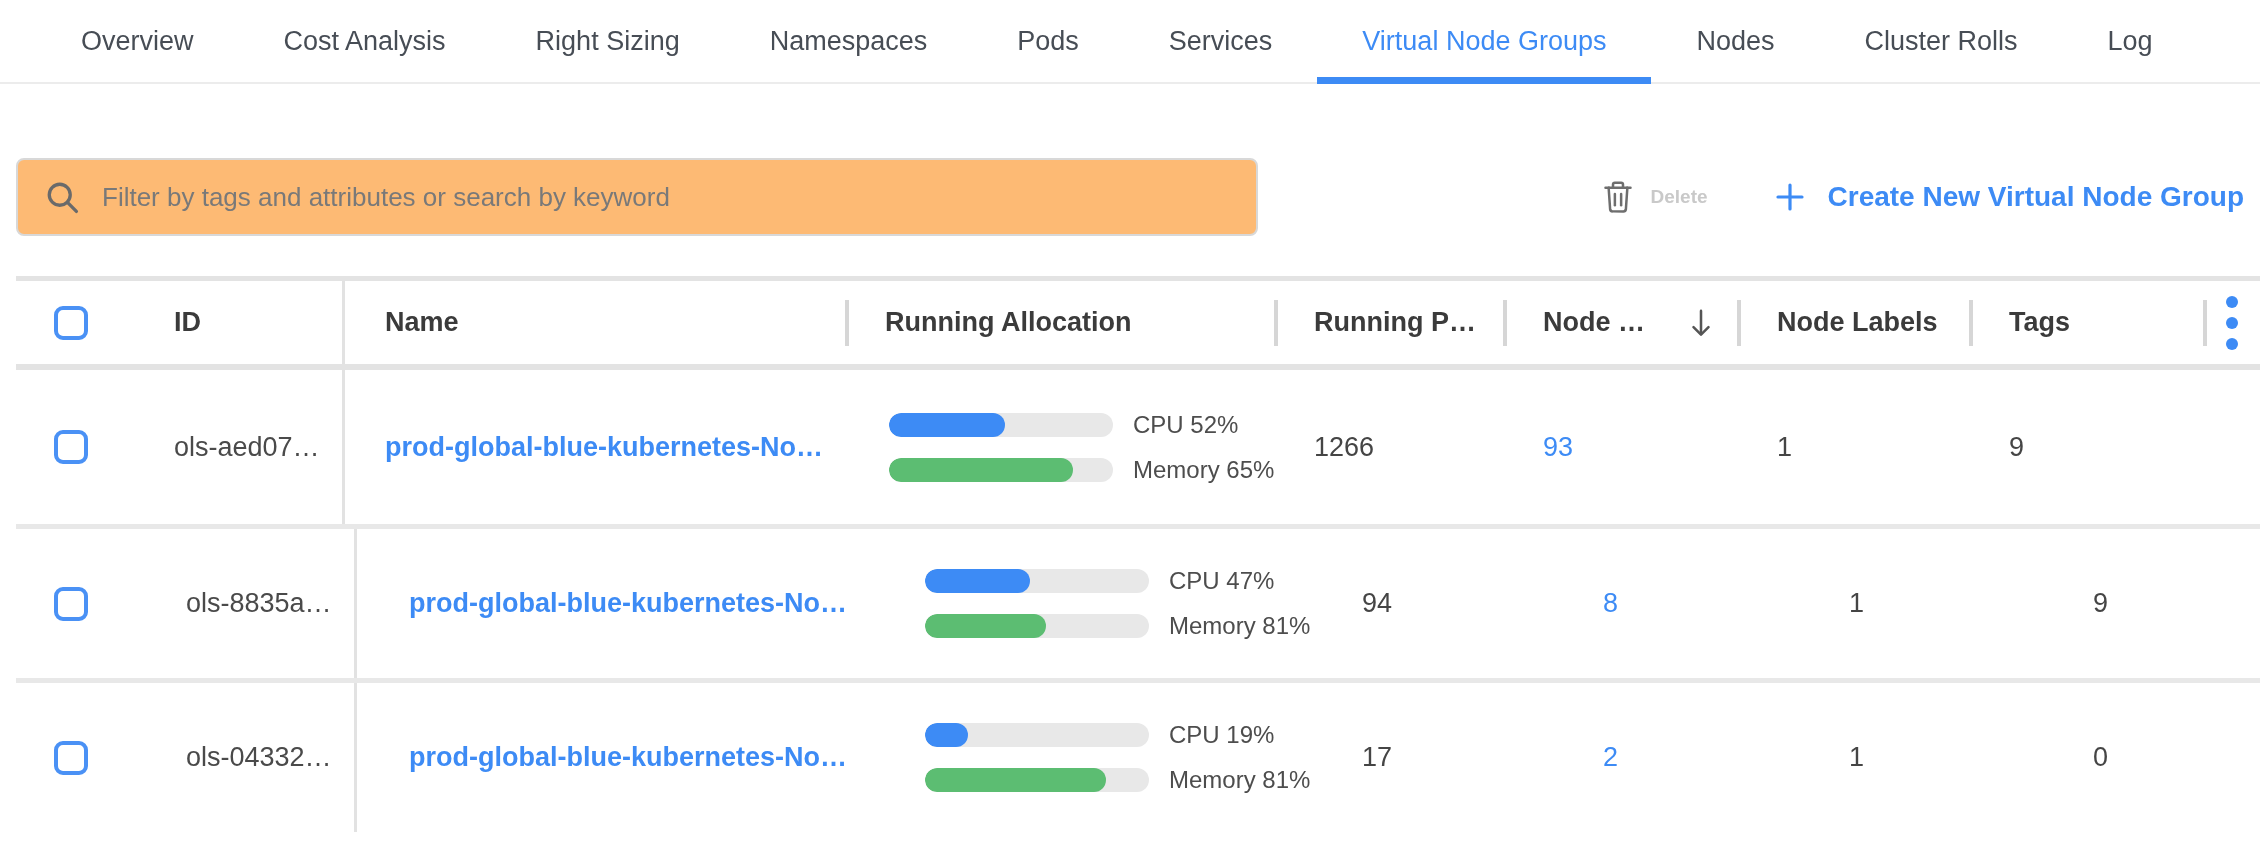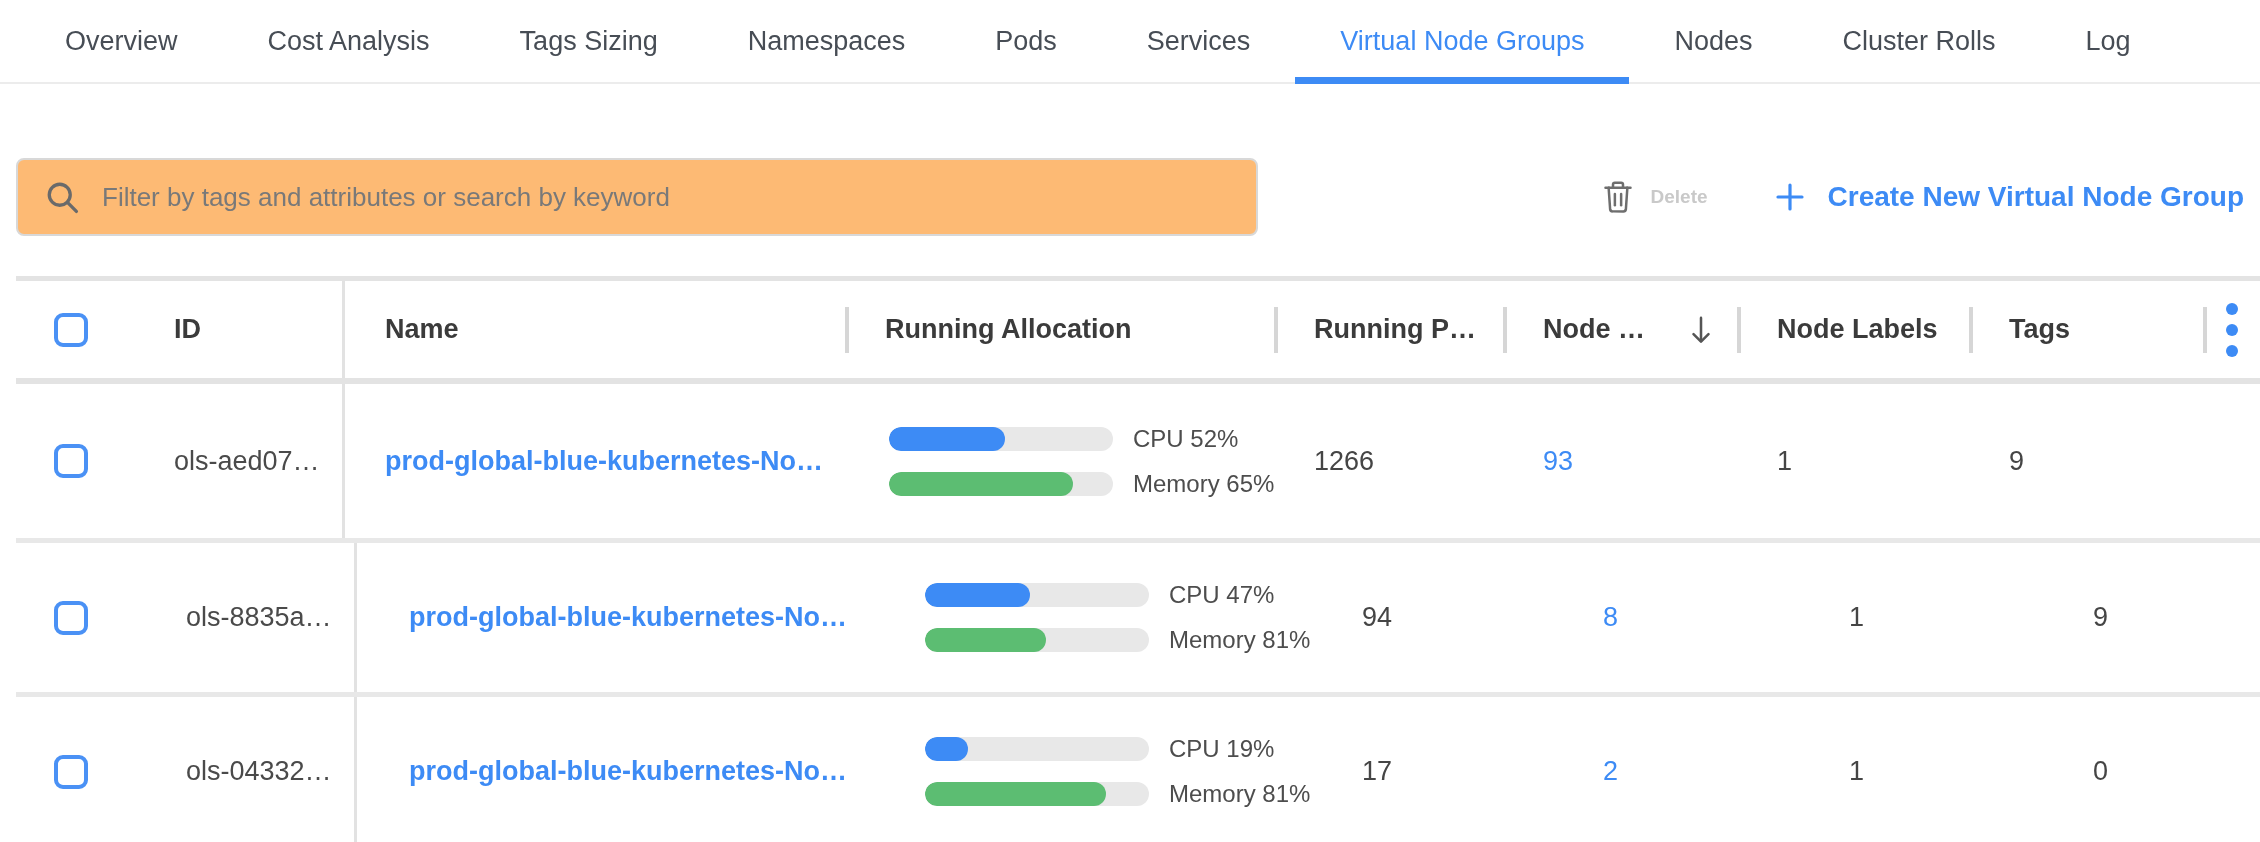--- a/index.html
+++ b/index.html
@@ -1,21 +1,21 @@
 <!DOCTYPE html>
 <html style="--accent_blue: #3d8bf5; --bar_green: #5cbd72; --bar_track: #e8e8e8; --checkbox_blue: #4a91f5;"><head>
 <meta charset="utf-8">
 <style>
   * { margin:0; padding:0; box-sizing:border-box; }
   html,body { background:#fff; }
   body { font-family:"Liberation Sans", sans-serif; }
   .page { width:2260px; height:842px; overflow:hidden; position:relative; background:#fff; }
 
   
-  .tabbar { height:84px; display:flex; align-items:center; padding-left:20px;
+  .tabbar { height:84px; display:flex; align-items:center; padding-left:36px;
             border-bottom:2px solid #ececec; }
   .tab { position:relative; height:100%; display:flex; align-items:center;
          padding:0 45px; font-size:27px; font-weight:500; color:#474d55; cursor:pointer; white-space:nowrap; }
   .tab.active { color:var(--accent_blue,#3d8bf5); }
   .tab.active::after { content:""; position:absolute; left:0; right:0; bottom:-2px; height:7px;
                        background:var(--accent_blue,#3d8bf5); }
 
   
   .toolbar { margin-top:74px; display:flex; align-items:center; padding:0 16px; }
   .search-box { width:1242px; height:78px; border:2px solid #d8d8d8; border-radius:8px;
@@ -28,21 +28,21 @@
   .delete-btn { display:flex; align-items:center; gap:18px; background:none; border:none;
                 font-size:19px; font-weight:600; color:#c9c9c9; font-family:inherit; cursor:default; }
   .create-btn { display:flex; align-items:flex-start; gap:22px; margin-left:66px; background:none; border:none;
                 font-size:28px; font-weight:700; color:var(--accent_blue,#3d8bf5);
                 font-family:inherit; cursor:pointer; white-space:nowrap; }
 
   
   .table { margin-left:16px; width:2244px; margin-top:40px; border-top:5px solid #e3e3e3; }
   .header-row, .data-row { display:grid; align-items:center;
       grid-template-columns:110px 219px 500px 429px 229px 234px 232px 234px 57px; }
-  .header-row { height:103px; border-bottom:6px solid #e3e3e3; }
+  .header-row { height:89px; border-bottom:6px solid #e3e3e3; }
   .data-row { height:154px; background:#fff; }
   .data-row + .data-row { border-top:5px solid #e8e8e8;gap:12px; }
 
   .cell { padding-left:40px; font-size:27px; color:#454545; white-space:nowrap; overflow:hidden; }
   .checkbox-cell { padding:0; display:flex; justify-content:center; align-items:center; height:100%; }
   .id-cell { padding-left:48px; border-right:3px solid #e2e2e2; height:100%;
              display:flex; align-items:center; color:#4a4a4a; }
   .hcell { position:relative; font-weight:600; color:#3b3b3b; font-size:27px;
            height:100%; display:flex; align-items:center; }
   .hcell.tick::before { content:""; position:absolute; left:0; top:50%; transform:translateY(-50%);
@@ -73,21 +73,21 @@
 <div class="page">
 
   <nav class="tabbar">
       <div class="tab">
       <span class="tab-label">Overview</span>
     </div>
       <div class="tab">
       <span class="tab-label">Cost Analysis</span>
     </div>
       <div class="tab">
-      <span class="tab-label">Tags Sizing</span>
+      <span class="tab-label">Right Sizing</span>
     </div>
       <div class="tab">
       <span class="tab-label">Namespaces</span>
     </div>
       <div class="tab">
       <span class="tab-label">Pods</span>
     </div>
       <div class="tab">
       <span class="tab-label">Services</span>
     </div>

